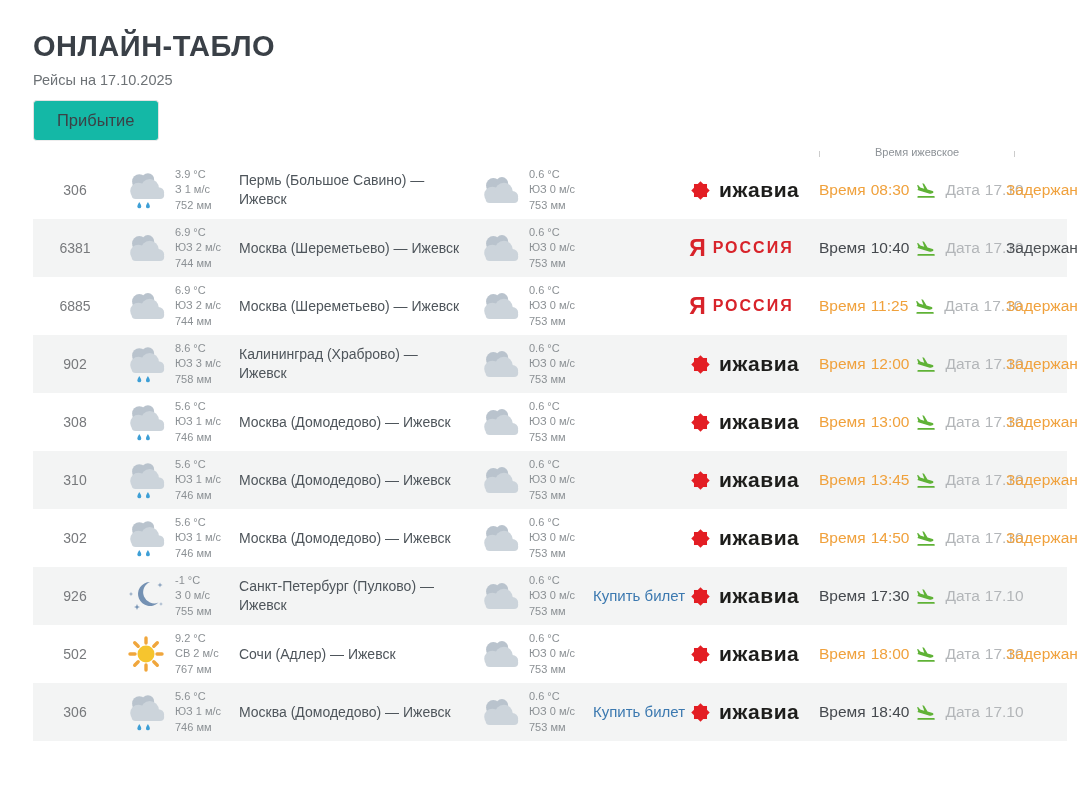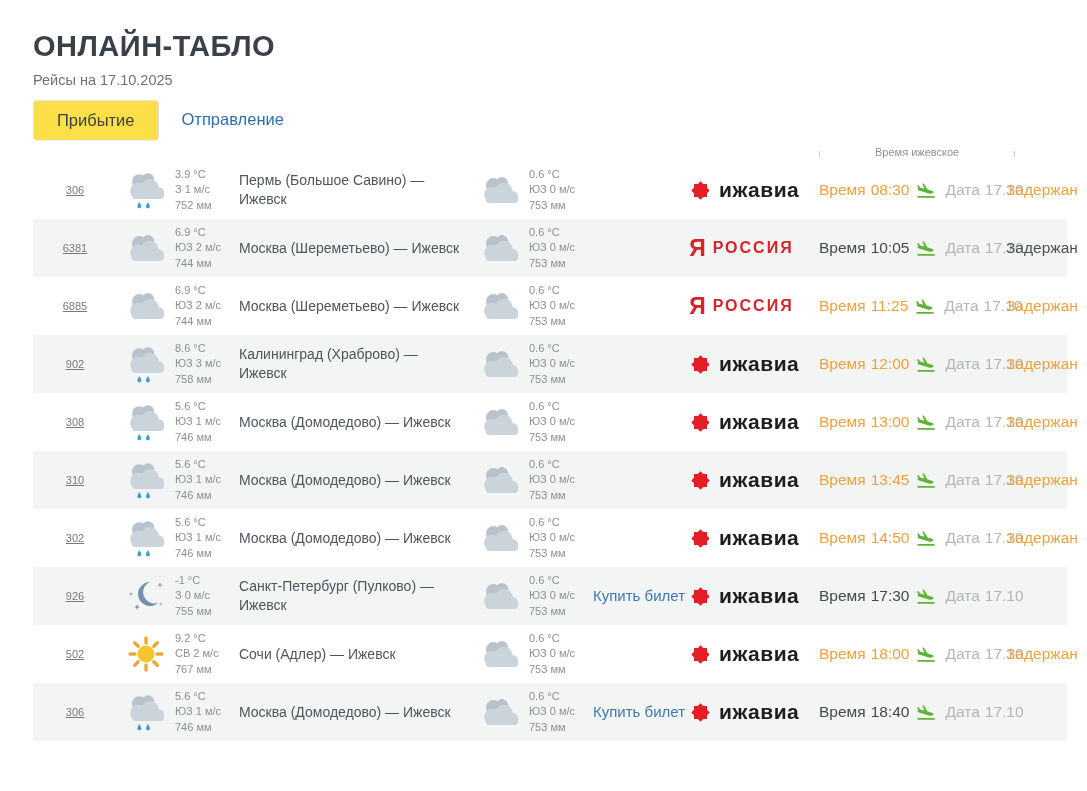--- a/index.html
+++ b/index.html
@@ -10,39 +10,39 @@
   h1.page-title { font-size: 29px; font-weight: 700; color: #3a4047; letter-spacing: 0.5px; }
 
   .day-tabs { margin-top: 23px; font-size: 16px; display: flex; align-items: center; gap: 9px; }
   .day-tab { color: #2f6fad; cursor: pointer; text-decoration: none; padding: 3px 1px; }
   .day-tab.active { background: #10599c; color: #ffffff; font-weight: 700; padding: 3px 9px; }
 
   .date-line { margin-top: 9px; font-size: 14.5px; color: #6d7276; }
 
   .dir-tabs { margin-top: 12px; display: flex; align-items: stretch; }
   .dir-tab { font-size: 16.5px; padding: 10px 23px; cursor: pointer; color: #2f6fad; }
-  .dir-tab.active { color: #3c4146; background: #fde047; border: 1px solid #e2e2e2;
+  .dir-tab.active { color: #3c4146; background: #14b8a6; border: 1px solid #e2e2e2;
     border-radius: 4px 4px 4px 4px; border-bottom-color: #ededed; }
 
   .board { margin-top: 2px; width: 1034px; }
   .grid-cols { display: grid;
     grid-template-columns: 84px 58px 64px 232px 58px 64px 96px 130px 185px 1fr;
     align-items: center; }
 
   .tz-header { height: 18px; margin-top: 2px; }
   .tz-bracket { grid-column: 9; display: flex; align-items: flex-start; width: 170px; gap: 48px; }
   .tz-line { flex: 1; border-top: 1px solid #cccccc; height: 6px; margin-top: 5px; }
   .tz-line.left  { border-left: 1px solid #cccccc; }
   .tz-line.right { border-right: 1px solid #cccccc; }
   .tz-text { font-size: 11px; color: #8d9297; padding: 0 7px; white-space: nowrap; }
 
   .row { min-height: 58px; background: #ffffff; }
   .row.striped { background: #f3f4f4; }
 
-  .col-num { text-align: center; font-size: 11px; color: #77797c; text-decoration: underline; }
+  .col-num { text-align: center; font-size: 14px; color: #77797c; }
   .wicon { display: flex; justify-content: center; align-items: center; }
   .wicon svg { display: block; }
   .wtext { font-size: 11px; color: #8b9094; line-height: 1.4; }
   .col-route { font-size: 14px; color: #4e555b; line-height: 1.35; padding-right: 8px; }
 
   .buy { font-size: 15px; color: #3c79b0; cursor: pointer; text-decoration: none; }
 
   .airline { display: flex; align-items: center; gap: 7px; }
   .airline-icon { display: flex; align-items: center; }
   .airline-name { white-space: nowrap; }
@@ -66,21 +66,20 @@
 <body>
 
 <div class="page">
   <h1 class="page-title">ОНЛАЙН-ТАБЛО</h1>
 
 
   <div class="date-line">Рейсы на 17.10.2025</div>
 
   <div class="dir-tabs">
     <div class="dir-tab active">Прибытие</div>
-    <div class="dir-tab">Отправление</div>
   </div>
 
   <div class="board">
     <div class="tz-header grid-cols">
       <div class="tz-bracket">
         <span class="tz-line left"></span>
         <span class="tz-text">Время ижевское</span>
         <span class="tz-line right"></span>
       </div>
     </div>
@@ -203,21 +202,21 @@
     <div class="col-buy">
       <a class="buy" style="visibility: hidden;">Купить билет</a>
     </div>
     <div class="airline rossiya">
       <span class="airline-icon">
               <span class="rossiya-glyph">R</span>
             </span>
       <span class="airline-name">РОССИЯ</span>
     </div>
     <div class="timegroup">
-      <span class="time"><span>Время</span><span class="val">10:05</span></span>
+      <span class="time"><span>Время</span><span class="val">10:40</span></span>
       <span class="plane-icon">
               <svg width="22" height="18" viewBox="0 0 24 19" fill="#5fb236">
      <path d="M1.5 9.5 14 13.2 c2.3.6 4.3.2 4.9-.9 .5-.9-.2-1.7-1.6-2.1 L12.6 9 8.8 2.6 6.9 2.1 9 8 4.6 6.9 2.6 4.4 1.2 4 2.4 8.2 Z"></path>
      <rect x="1.5" y="16" width="19" height="2" rx="1"></rect>
    </svg>
             </span>
       <span class="date"><span>Дата</span><span class="val">17.10</span></span>
     </div>
     <div class="col-status">Задержан</div>
   </div>

